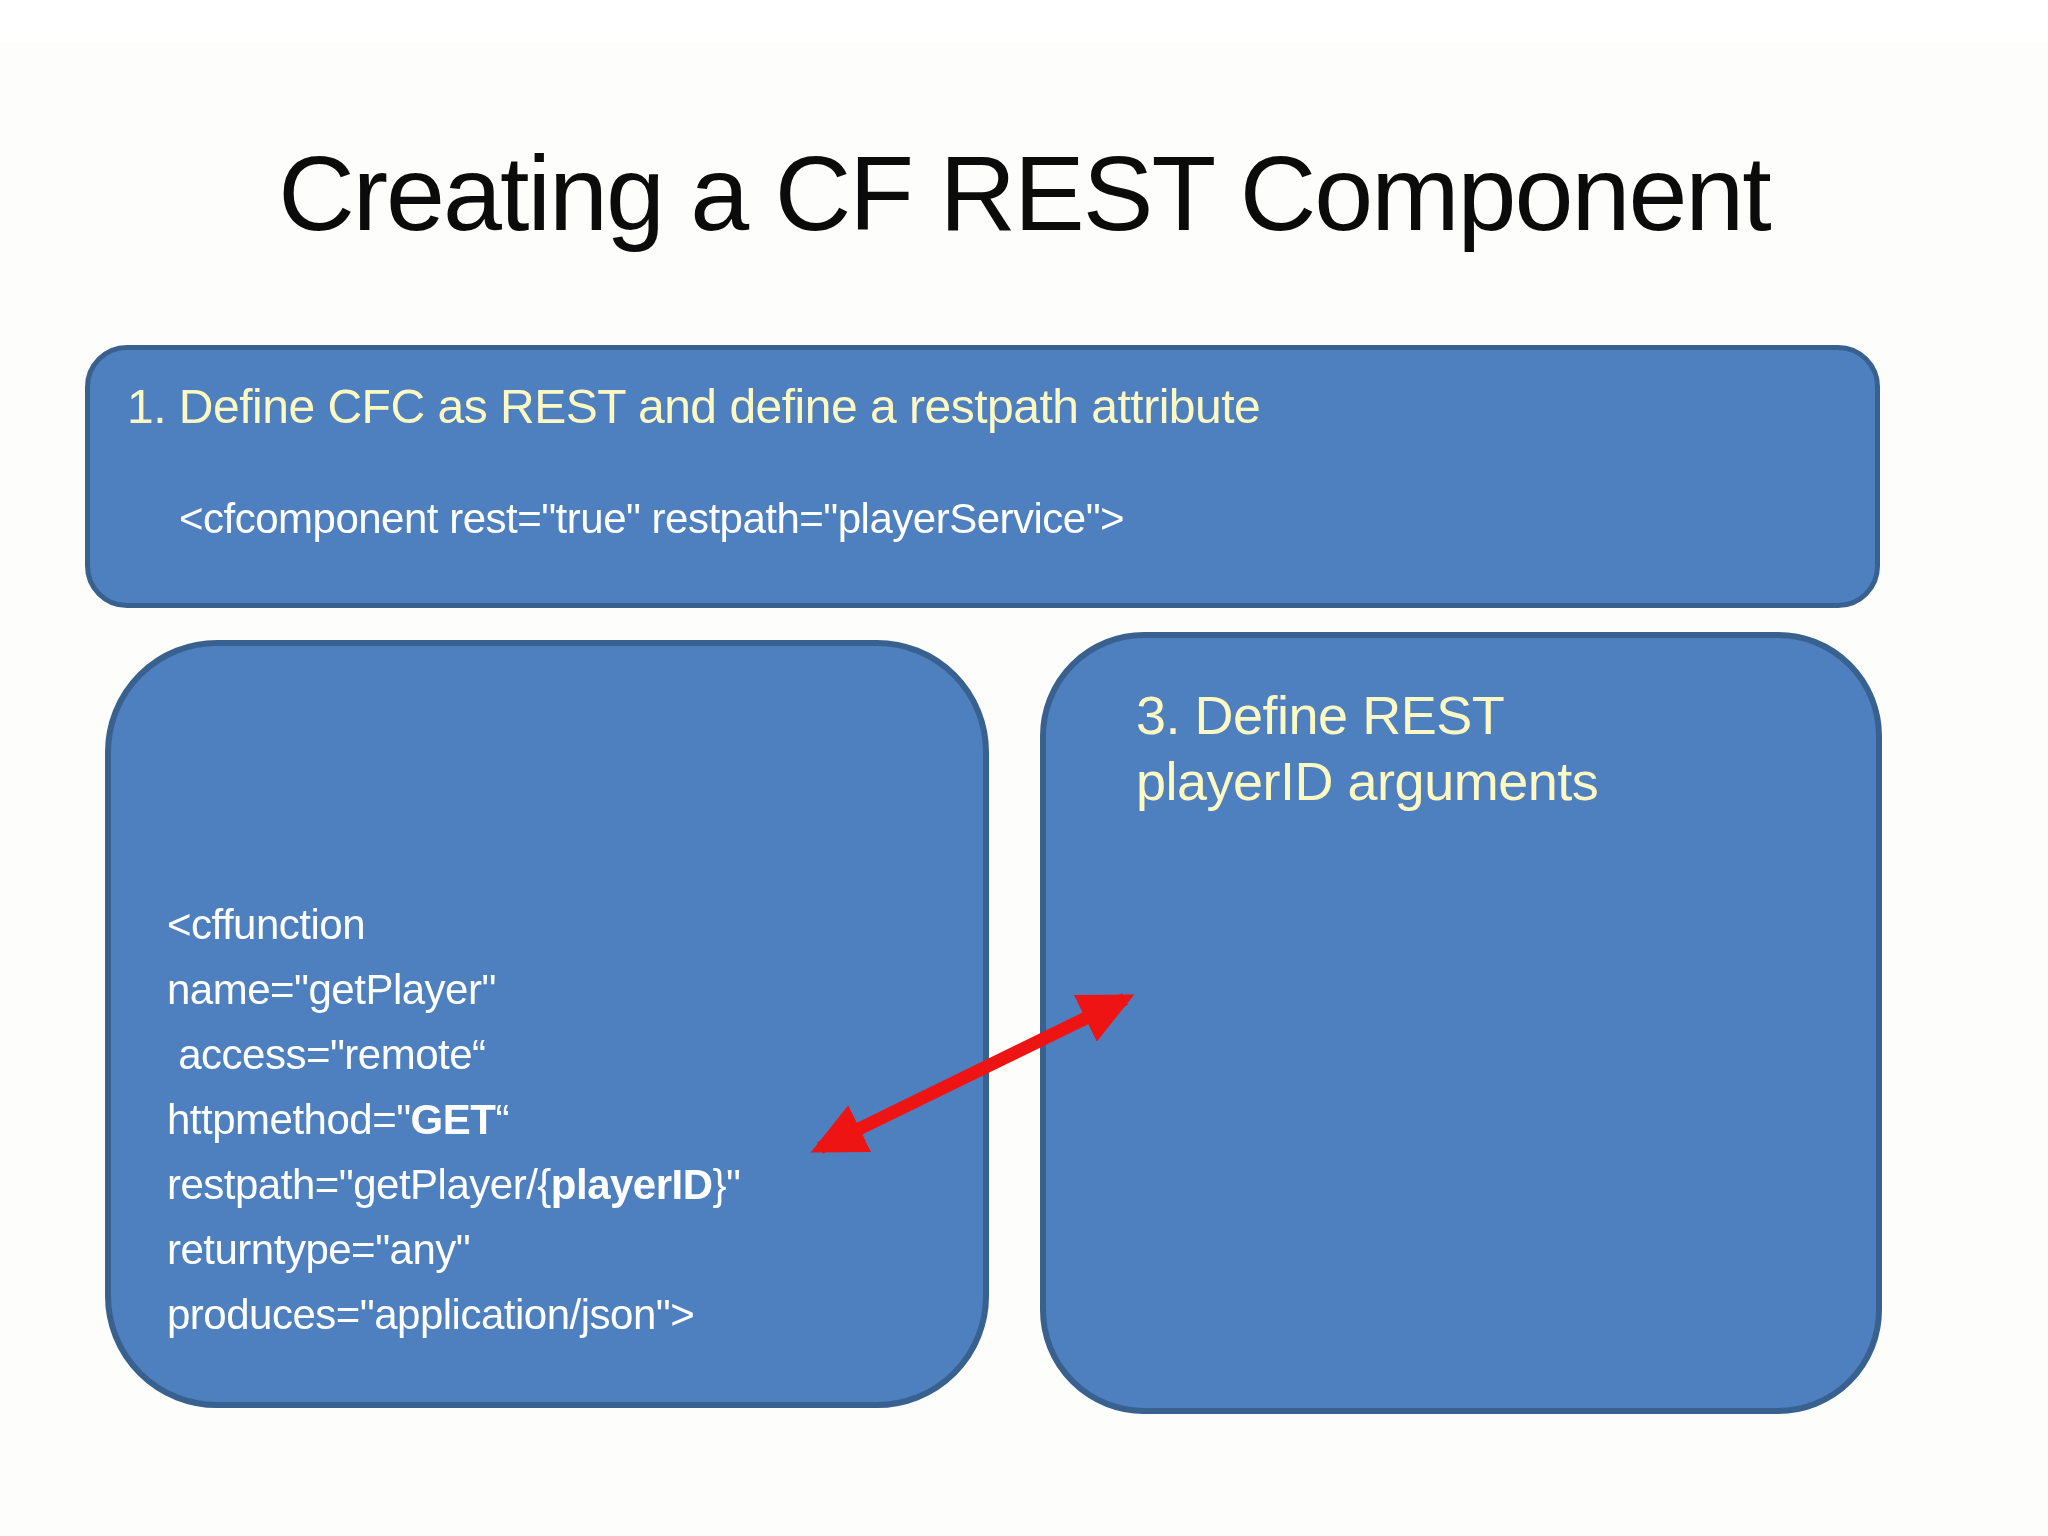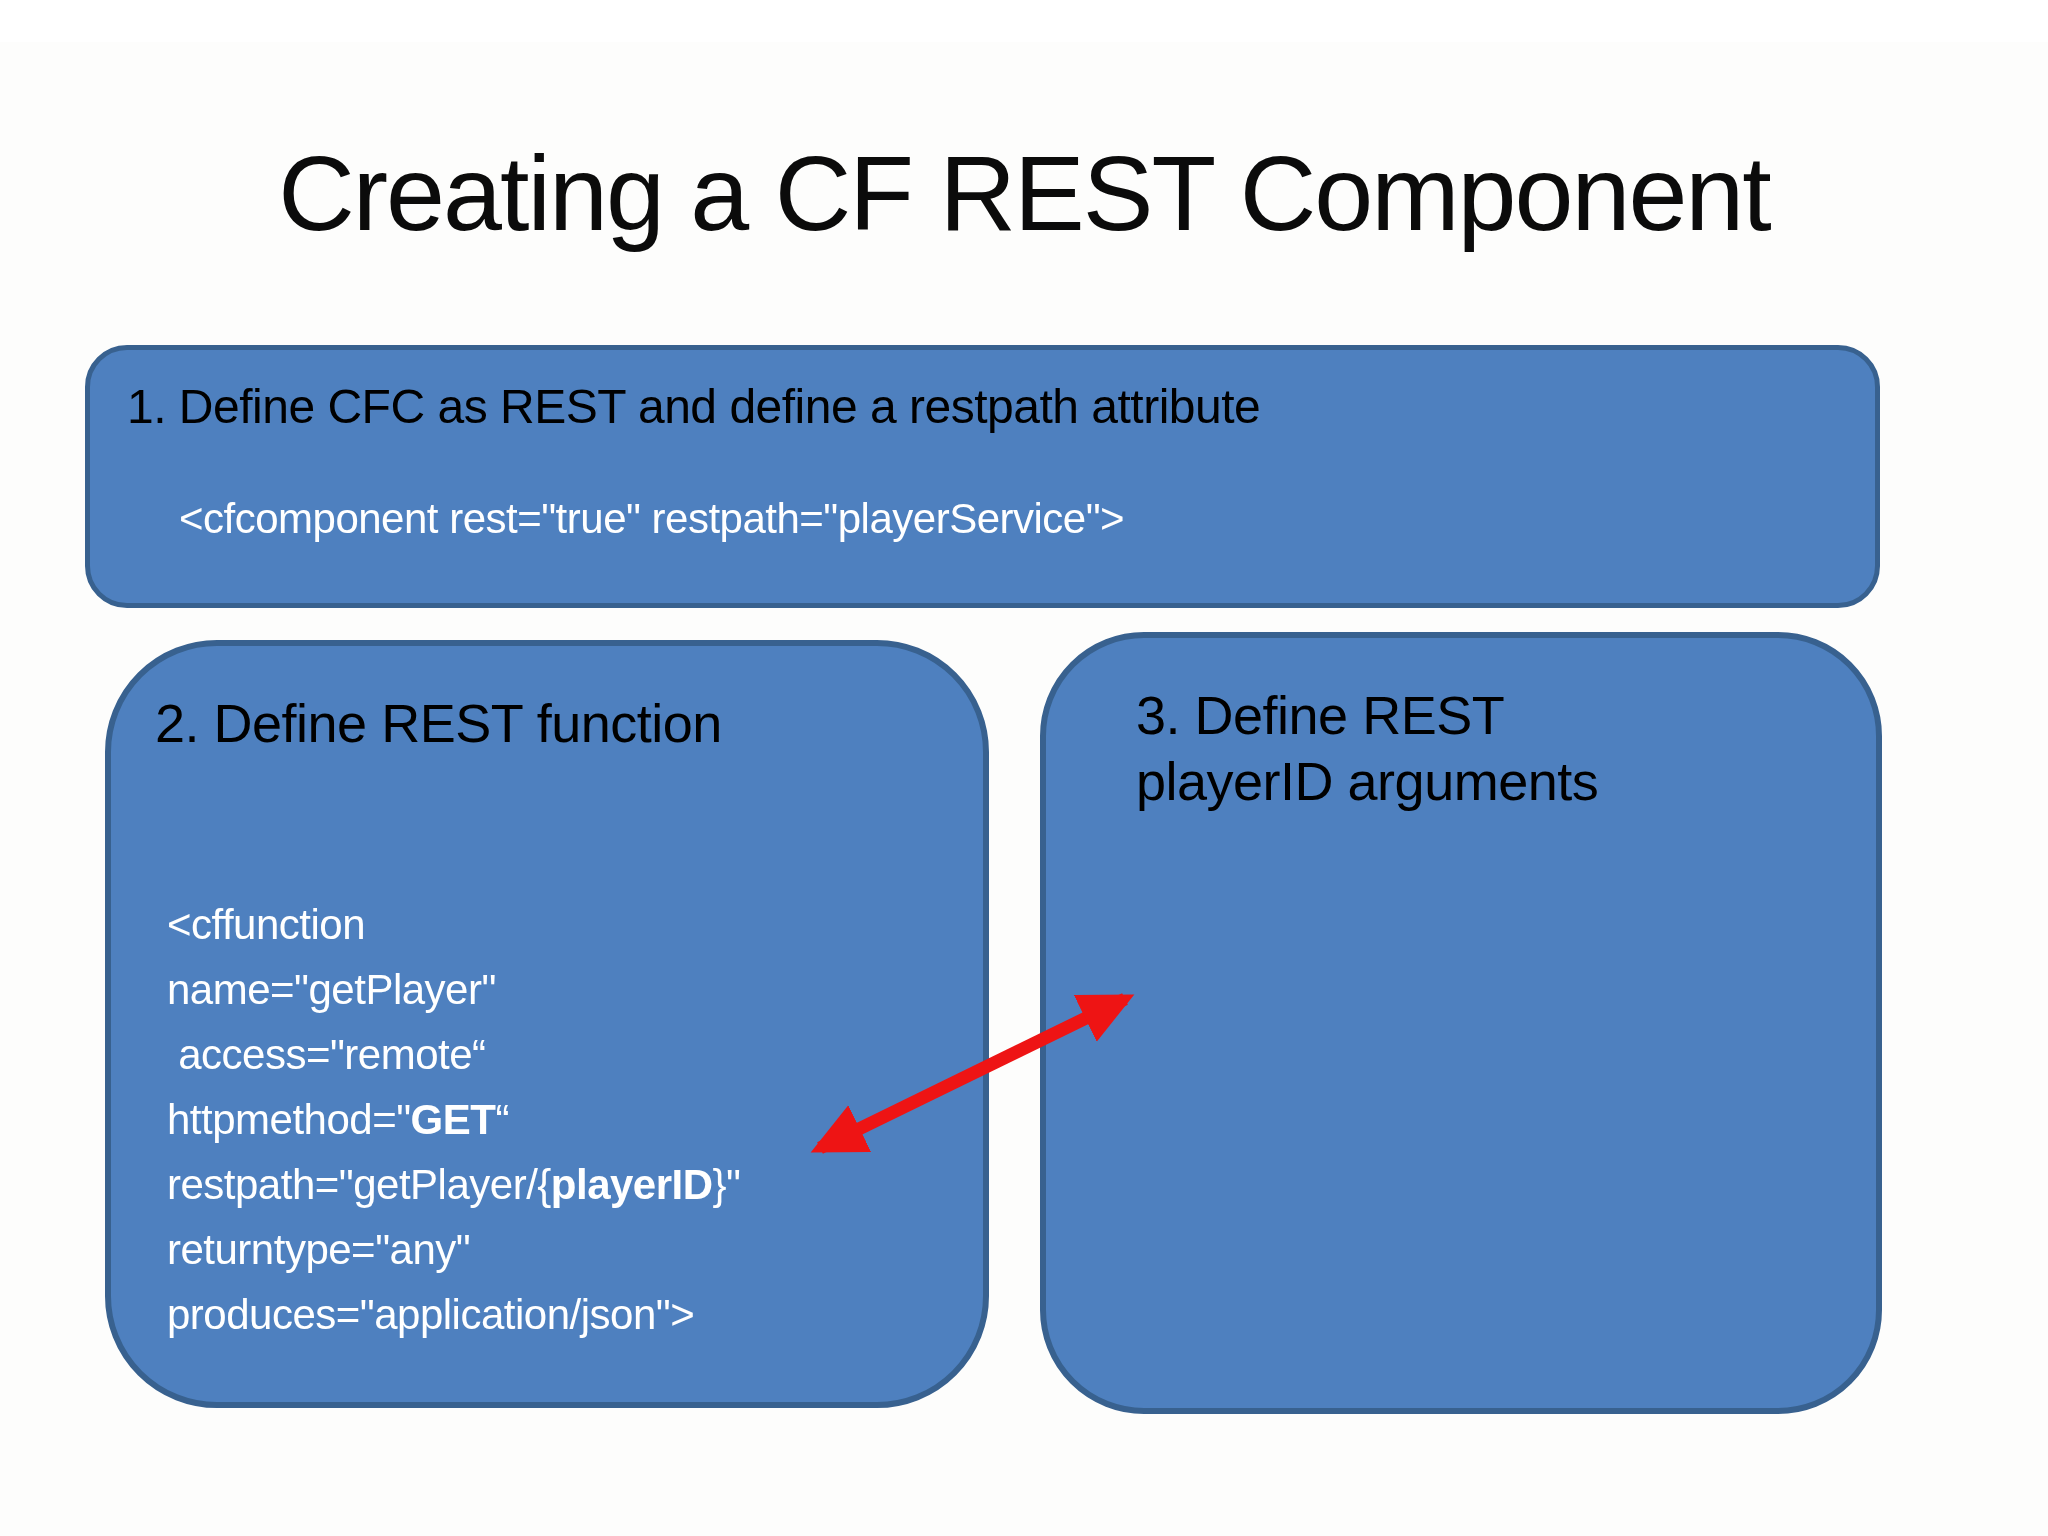--- a/index.html
+++ b/index.html
@@ -40,21 +40,21 @@
   .box3{
     left:1040px; top:590px; width:842px; height:782px;
     border-radius:104px;
   }
   .box-heading{
     position:absolute;
     font-size:48px;
     line-height:1.3;
     letter-spacing:-0.5px;
     white-space:nowrap;
-    color:#000000;
+    color:#fef9c3;
   }
   .box1 .box-heading{ left:37px; top:26px; }
   .box2 .box-heading{ left:44px; top:42px; font-size:54px; }
   .box3 .box-heading{ left:90px; top:44px; font-size:54px; line-height:66px; }
   .code-block, .code-single{
     position:absolute;
     font-size:42px;
     line-height:65px;
     letter-spacing:-0.5px;
     white-space:pre;
@@ -76,21 +76,20 @@
 <div class="slide" style="--bg: #fdfdfc; --title-color: #0b0b0b; --box-fill: #4e80bf; --box-border: #38618f;">
 
   <div class="title">Creating a CF REST Component</div>
 
   <section class="box box1">
     <div class="box-heading">1. Define CFC as REST and define a restpath attribute</div>
     <div class="code-single">&lt;cfcomponent rest="true" restpath="playerService"&gt;</div>
   </section>
 
   <section class="box box2">
-    <div class="box-heading">2. Define REST function</div>
     <div class="code-block"><div><span>&lt;cffunction</span></div><div><span>name="getPlayer"</span></div><div><span> access="remote“</span></div><div><span>httpmethod="</span><span style="font-weight: 700;">GET</span><span>“</span></div><div><span>restpath="getPlayer/{</span><span style="font-weight: 700;">playerID</span><span>}"</span></div><div><span>returntype="any"</span></div><div><span>produces="application/json"&gt;</span></div></div>
   </section>
 
   <section class="box box3">
     <div class="box-heading">
         <div>3. Define REST</div>
         <div>playerID arguments</div>
       </div>
   </section>
 

